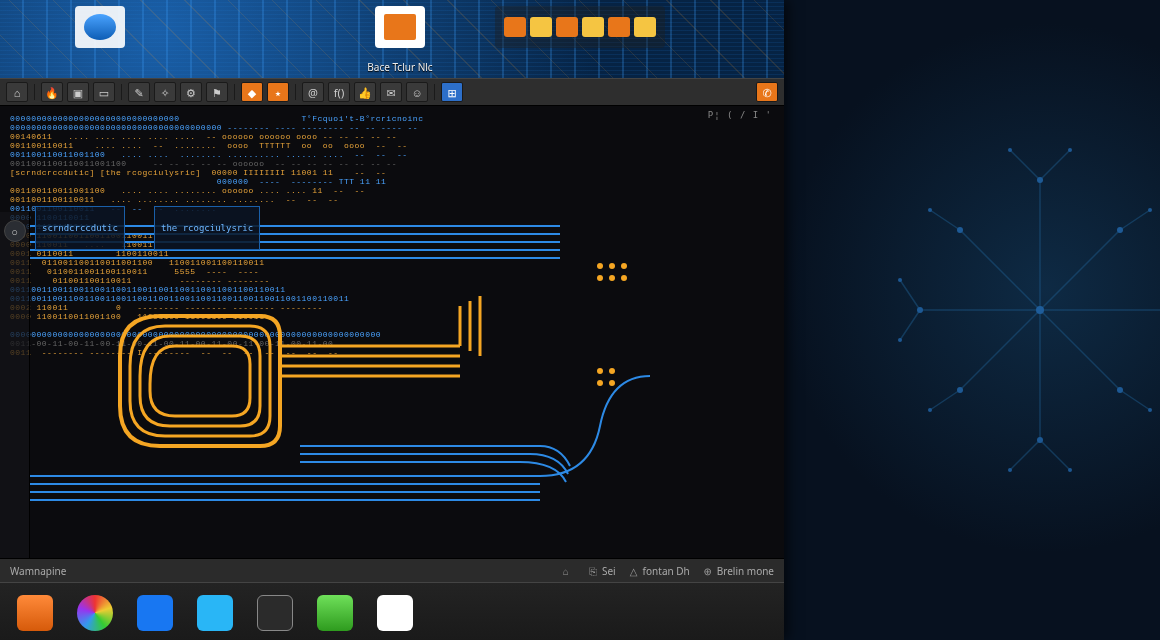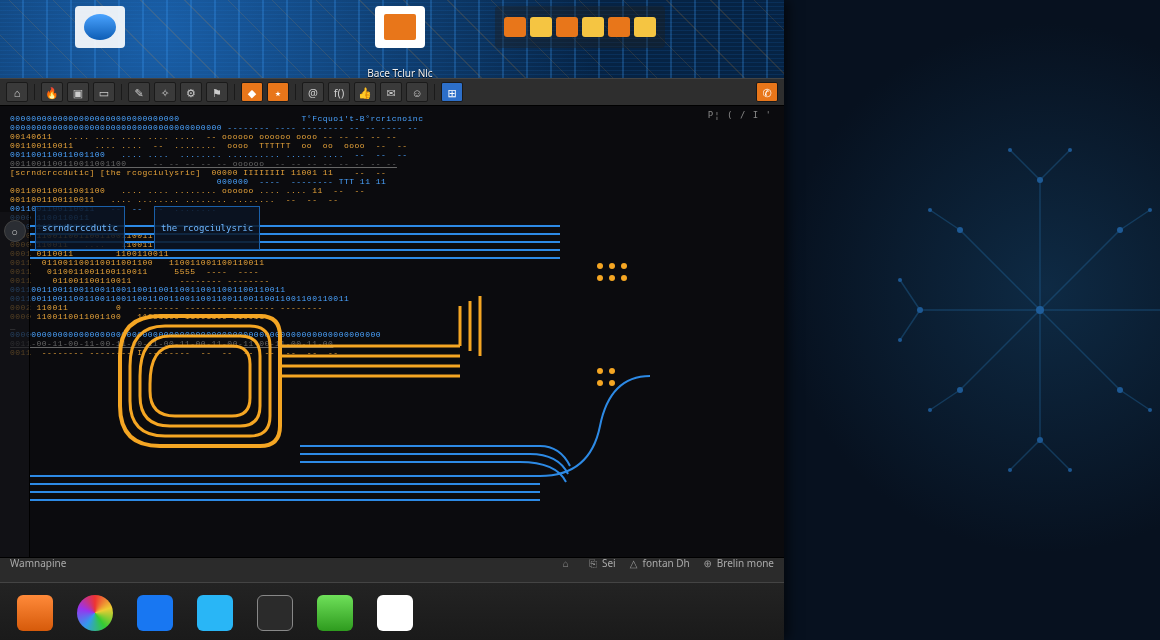--- a/index.html
+++ b/index.html
@@ -35,21 +35,21 @@
     radial-gradient(circle at 20% 40%, #1a5fa8 0%, #062344 70%);
 }
 .top-wall::before {
   content: ""; position: absolute; inset: 0;
   background:
     repeating-linear-gradient(90deg, transparent 0 22px, rgba(60,160,255,.25) 22px 24px),
     repeating-linear-gradient(45deg, transparent 0 30px, rgba(255,160,40,.12) 30px 31px);
 }
 .desk-icons { position: absolute; left: 0; top: 0; display: flex; gap: 60px; padding: 6px 70px; }
 .desk-icon {
-  display: flex; flex-direction: column; align-items: center; gap: 18px;
+  display: flex; flex-direction: column; align-items: center; gap: 12px;
   width: 60px; cursor: pointer;
 }
 .di-box { width: 50px; height: 42px; border-radius: 4px; background: #fff; display: flex; align-items: center; justify-content: center; }
 .di-inner { width: 32px; height: 26px; border-radius: 2px; }
 .di-label { font-size: 10px; color: #eee; text-shadow: 0 1px 1px #000; white-space: nowrap; }
 .desk-icon:nth-child(2) .di-inner { background: #e8761a; }
 .desk-icon:nth-child(1) .di-box { background: rgba(255,255,255,.9); }
 .desk-icon:nth-child(1) .di-inner { background: linear-gradient(#4aa3ff,#0d5db5); border-radius: 50%; }
 .desk-icon:nth-child(3) .di-box { background: rgba(30,30,30,.4); width: 170px; flex-direction: row; gap: 4px; padding: 4px; }
 .mini { width: 22px; height: 20px; border-radius: 3px; }
@@ -73,21 +73,21 @@
   flex: 1; background: #0b0b0e; position: relative; overflow: hidden;
 }
 .ascii-layer {
   position: absolute; inset: 0; padding: 8px 10px;
   font-family: "Courier New", monospace; font-size: 8px; line-height: 9px;
   color: #3a8bd8; white-space: pre; letter-spacing: .5px;
   overflow: hidden;
 }
 .ascii-layer .oline { color: #e8a43a; }
 .ascii-layer .bline { color: #4aa3ff; }
-.ascii-layer .dline { color: #666; text-decoration: underline; }
+.ascii-layer .dline { color: #666; }
 
 .traces { position: absolute; inset: 0; }
 .trace-b { stroke: #2d8ae5; stroke-width: 2; fill: none; }
 .trace-o { stroke: #f5a623; stroke-width: 3; fill: none; }
 .trace-o2 { stroke: #f5a623; stroke-width: 4; fill: none; }
 .pad { fill: #f5a623; }
 
 .side-launcher {
   position: absolute; left: 0; top: 106px; width: 30px; height: 420px;
   background: rgba(20,20,24,.7); border-right: 1px solid #000;
@@ -100,21 +100,21 @@
 
 
 .chip-label {
   position: absolute; background: rgba(10,20,35,.85); border: 1px solid #1a5fa8;
   padding: 16px 6px; font-size: 9px; color: #6fb7ff; font-family: monospace;
 }
 
 
 .statusbar {
   height: 24px; background: #2b2b2b; border-top: 1px solid #000;
-  display: flex; align-items: flex-end; justify-content: space-between; padding: 12px 10px;
+  display: flex; align-items: flex-end; justify-content: space-between; padding: 4px 10px;
   font-size: 10px; color: #aaa;
 }
 .status-right { display: flex; gap: 12px; align-items: center; }
 .sitem { display: flex; align-items: center; gap: 3px; cursor: pointer; }
 .sitem-ico { width: 12px; height: 12px; display:flex;align-items:center;justify-content:center;font-size:10px;color:#999;}
 
 
 .dock {
   height: 58px; background: linear-gradient(#232323,#1a1a1a);
   display: flex; gap: 10px; padding: 6px 10px 0; border-top: 1px solid #444;

